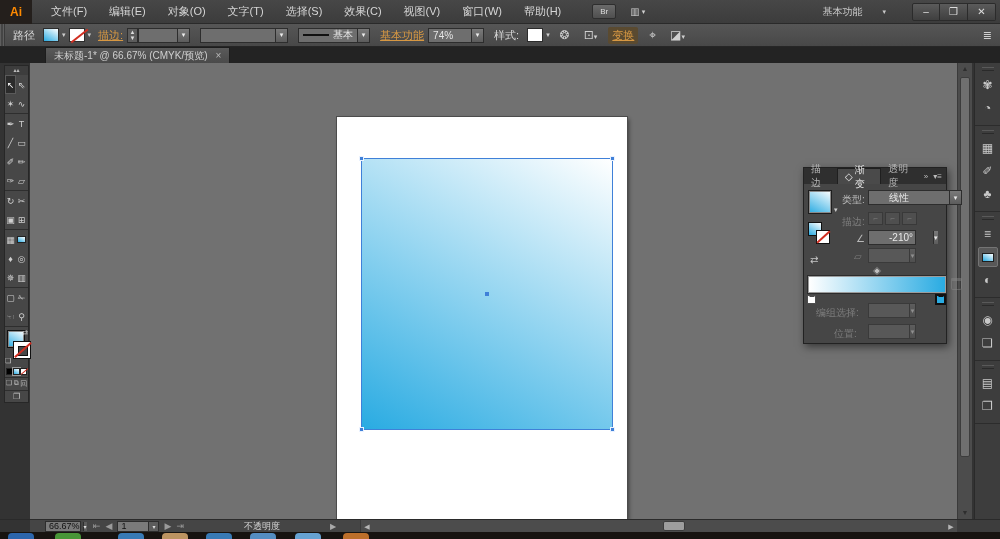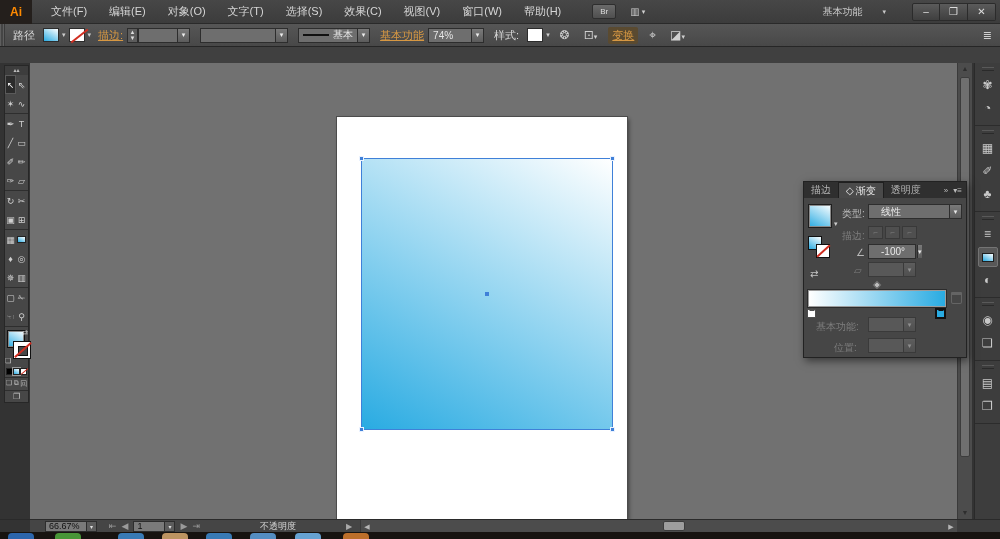--- a/index.html
+++ b/index.html
@@ -85,51 +85,51 @@
 
   
   .dock{position:absolute;left:974px;top:0;width:26px;height:456px;background:#3d3d3d;border-left:1px solid #2a2a2a}
   .dock-group{border-bottom:1px solid #2c2c2c;padding:3px 0 4px}
   .dock-group::before{content:"";display:block;width:12px;height:2px;margin:1px auto 4px;border-top:1px solid #595959;border-bottom:1px solid #2a2a2a}
   .dock-icon{width:20px;height:20px;margin:3px auto;color:#c9c9c9;font-size:12px;display:flex;align-items:center;justify-content:center;border-radius:2px}
   .dock-icon.active{background:#585858;border:1px solid #747474;color:#fff}
   .dock-icon .gswatch{width:12px;height:9px;border:1px solid #1f1f1f}
 
   
-  .gpanel{position:absolute;left:803px;top:118px;width:164px;height:177px;background:#464646;border:1px solid #222;box-shadow:2px 3px 8px rgba(0,0,0,.5);font-size:10px}
+  .gpanel{position:absolute;left:803px;top:104px;width:144px;height:177px;background:#464646;border:1px solid #222;box-shadow:2px 3px 8px rgba(0,0,0,.5);font-size:10px}
   .gp-tabs{height:16px;background:#2f2f2f;display:flex;align-items:stretch;color:#b5b5b5}
   .gp-tab{padding:0 7px;display:flex;align-items:center;gap:2px;font-size:10px}
   .gp-tab.active{background:#4a4a4a;color:#e8e8e8;border:1px solid #1f1f1f;border-bottom:none}
   .gp-tabicons{margin-left:auto;display:flex;align-items:center;gap:5px;padding-right:4px;color:#bbb;font-size:8px}
   .gp-body{position:relative;height:160px}
   .gp-label{position:absolute;color:#b9b9b9}
   .gp-label.dis{color:#7d7d7d}
   .gp-thumb{position:absolute;left:4px;top:6px;width:24px;height:24px;border:1px solid #1e1e1e;box-shadow:0 0 0 1px #8a8a8a inset}
   .gp-thumb-arr{position:absolute;left:30px;top:22px;font-size:7px;color:#ccc}
   .gp-dd{position:absolute;height:15px;background:#6e6e6e;border:1px solid #2d2d2d;display:flex;align-items:center;color:#e8e8e8;font-size:10px}
-  .gp-dd .val{flex:1;padding:0 12px}
+  .gp-dd .val{flex:1;padding:0 20px}
   .gp-dd .arr{width:12px;height:100%;border-left:1px solid #2d2d2d;background:linear-gradient(#7a7a7a,#5c5c5c);font-size:7px;display:flex;align-items:center;justify-content:center}
   .gp-dd.dis{opacity:.45}
   .gp-sbtn{position:absolute;width:15px;height:13px;border:1px solid #2d2d2d;background:#585858;color:#9a9a9a;font-size:8px;text-align:center;line-height:12px;opacity:.5}
   .gp-fsmini{position:absolute;left:4px;top:38px;width:26px;height:26px}
   .gp-fsmini .f{position:absolute;left:0;top:0;width:14px;height:14px;border:1px solid #111}
   .gp-fsmini .s{position:absolute;left:8px;top:8px;width:14px;height:14px;background:#fff;border:1px solid #111}
   .gp-fsmini .s::after{content:"";position:absolute;left:-2px;top:5px;width:17px;height:2px;background:#d02d20;transform:rotate(-42deg)}
   .gp-rev{position:absolute;left:6px;top:70px;color:#c5c5c5;font-size:10px}
   .gp-mid{position:absolute;left:70px;top:84px;width:6px;height:6px;background:#bdbdbd;transform:rotate(45deg);border:1px solid #555}
   .gp-bar{position:absolute;left:4px;top:92px;width:138px;height:17px;border:1px solid #9c9c9c;box-shadow:0 0 0 1px #2c2c2c}
   .gstop{position:absolute;top:111px;width:9px;height:9px;border:1px solid #4e4e4e}
   .gstop::before{content:"";position:absolute;left:1px;top:-5px;border:3px solid transparent;border-bottom-color:inherit}
   .gstop.sel{border-color:#111;box-shadow:0 0 0 1px #111}
   .gp-trash{position:absolute;left:147px;top:94px;width:11px;height:12px;border:1px solid #8a8a8a;border-top-width:3px;border-radius:1px 1px 2px 2px;opacity:.45}
 
   
   #statusrow{position:absolute;left:0;top:519px;width:1000px;height:13px;background:#454545;border-top:1px solid #2a2a2a;display:flex;align-items:center;font-size:9px;color:#cfcfcf}
   .st-left{width:30px;height:100%;background:#333}
-  .zoom-dd{margin-left:15px;width:52px;height:11px;background:#7a7a7a;border:1px solid #2d2d2d;color:#111;display:flex;align-items:center}
+  .zoom-dd{margin-left:15px;width:36px;height:11px;background:#7a7a7a;border:1px solid #2d2d2d;color:#111;display:flex;align-items:center}
   .zoom-dd .val{flex:1;padding:0 3px;font-size:9px}
   .zoom-dd .arr{width:10px;height:100%;background:#5c5c5c;color:#ddd;font-size:6px;display:flex;align-items:center;justify-content:center;border-left:1px solid #2d2d2d}
   .nav{display:flex;align-items:center;gap:5px;margin-left:12px;color:#9a9a9a}
   .nav .fld{width:42px;height:11px;background:#7a7a7a;border:1px solid #2d2d2d;color:#111;display:flex;align-items:center}
   .nav .fld .val{flex:1;padding:0 3px}
   .nav .fld .arr{width:10px;height:100%;background:#5c5c5c;color:#ddd;font-size:6px;display:flex;align-items:center;justify-content:center;border-left:1px solid #2d2d2d}
   .status-text{margin-left:60px;color:#d6d6d6}
   .st-exp{margin-left:50px;color:#aaa;font-size:8px}
   .hscroll{position:absolute;left:360px;top:0;width:597px;height:13px;background:#4c4c4c;border-left:1px solid #3a3a3a;display:flex;align-items:center}
   .hs-arrow{width:12px;text-align:center;color:#b5b5b5;font-size:7px}
@@ -212,20 +212,26 @@
     <span class="swatch"></span>
     <span class="mini-arrow">▾</span>
     <span class="cb-icon">❂</span>
     <span class="cb-icon"><span>⊡</span><span style="font-size:7px">▾</span></span>
     <span class="cb-link" style="background:#5a4a30;padding:1px 4px;border-radius:2px">变换</span>
     <span class="cb-icon">⌖</span>
     <span class="cb-icon"><span>◪</span><span style="font-size:7px">▾</span></span>
     <span class="cb-menu">≣</span>
   </div>
 
+  <div id="tabbar">
+    <div class="doc-tab">
+      <span>未标题-1* @ 66.67% (CMYK/预览)</span>
+      <span class="close">×</span>
+    </div>
+  </div>
 
   <div id="main">
 
     <div class="left-strip"></div>
 
     <div class="canvas">
       <div class="artboard">
         <div class="sel-rect js-grad-rect" style="background: linear-gradient(210deg, rgb(255, 255, 255) 0%, rgb(41, 171, 226) 100%);">
           <span class="handle h-tl"></span>
           <span class="handle h-tr"></span>
@@ -353,35 +359,35 @@
         <div class="gp-fsmini">
           <span class="f js-grad-thumb" style="background: linear-gradient(210deg, rgb(255, 255, 255) 0%, rgb(41, 171, 226) 100%);"></span>
             <span class="s"></span>
         </div>
         <span class="gp-label dis" style="left:38px;top:31px">描边:</span>
         <span class="gp-sbtn" style="left:64px;top:28px">⌐</span>
         <span class="gp-sbtn" style="left:81px;top:28px">⌐</span>
         <span class="gp-sbtn" style="left:98px;top:28px">⌐</span>
         <span class="gp-label" style="left:52px;top:49px">∠</span>
         <span class="gp-dd" style="left:64px;top:46px;width:48px">
-          <span class="val">-100°</span>
+          <span class="val">-210°</span>
             <span class="arr">▾</span>
         </span>
         <span class="gp-rev">⇄</span>
         <span class="gp-label dis" style="left:50px;top:67px">▱</span>
         <span class="gp-dd dis" style="left:64px;top:64px;width:48px">
           <span class="val"></span>
             <span class="arr">▾</span>
         </span>
         <span class="gp-mid"></span>
         <div class="gp-bar js-grad-h" style="background: linear-gradient(90deg, rgb(255, 255, 255) 0%, rgb(41, 171, 226) 100%);"></div>
         <span class="gstop js-stop-0" style="left: 3px; background: rgb(255, 255, 255);"></span>
         <span class="gstop sel js-stop-1" style="left: 132px; background: rgb(41, 171, 226);"></span>
         <span class="gp-trash"></span>
-        <span class="gp-label dis" style="left:12px;top:122px">基本功能:</span>
+        <span class="gp-label dis" style="left:12px;top:122px">编组选择:</span>
         <span class="gp-dd dis" style="left:64px;top:119px;width:48px">
           <span class="val"></span>
             <span class="arr">▾</span>
         </span>
         <span class="gp-label dis" style="left:30px;top:143px">位置:</span>
         <span class="gp-dd dis" style="left:64px;top:140px;width:48px">
           <span class="val"></span>
             <span class="arr">▾</span>
         </span>
       </div>

